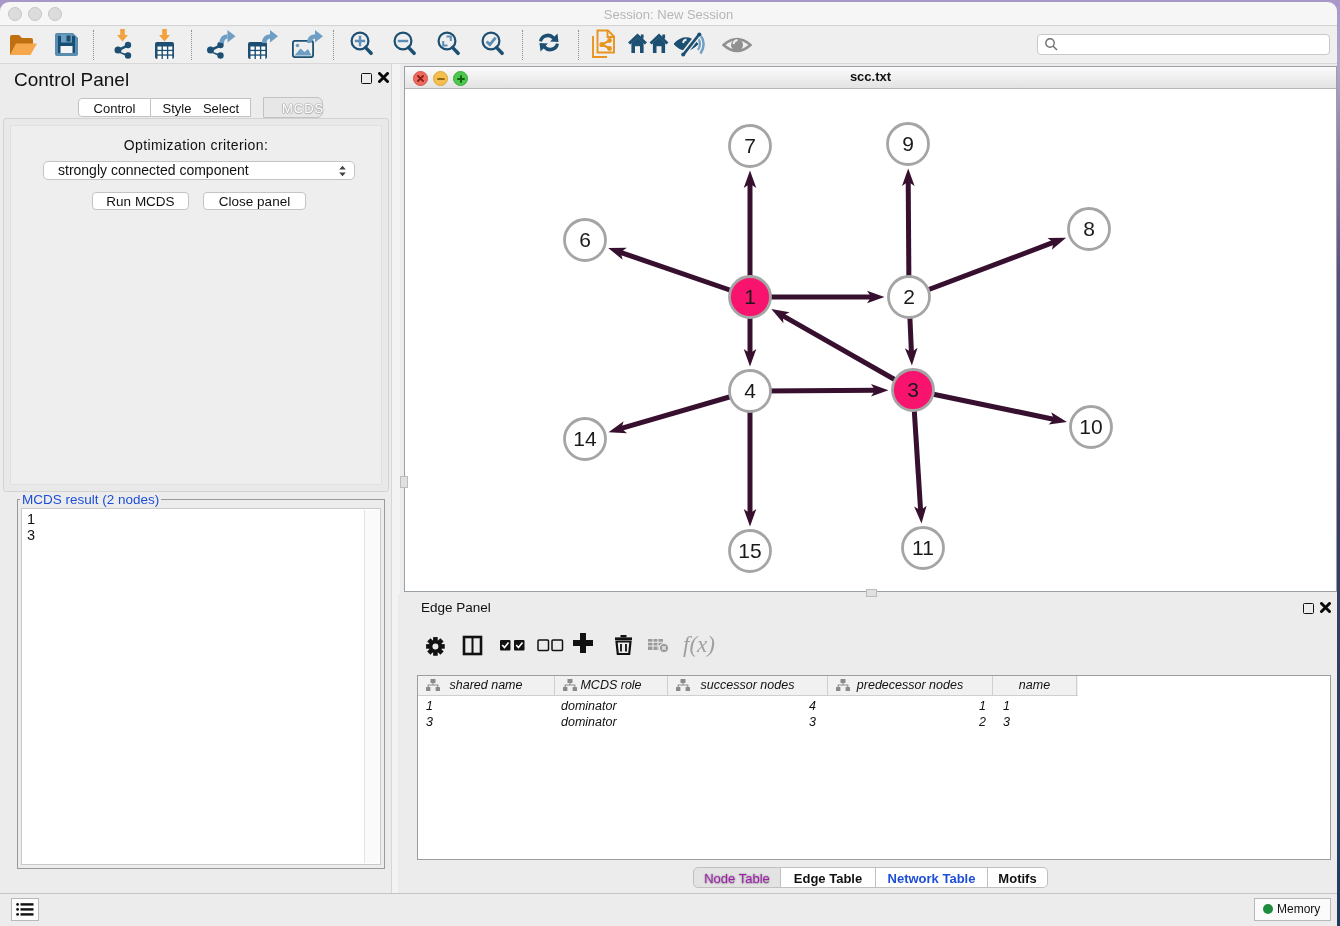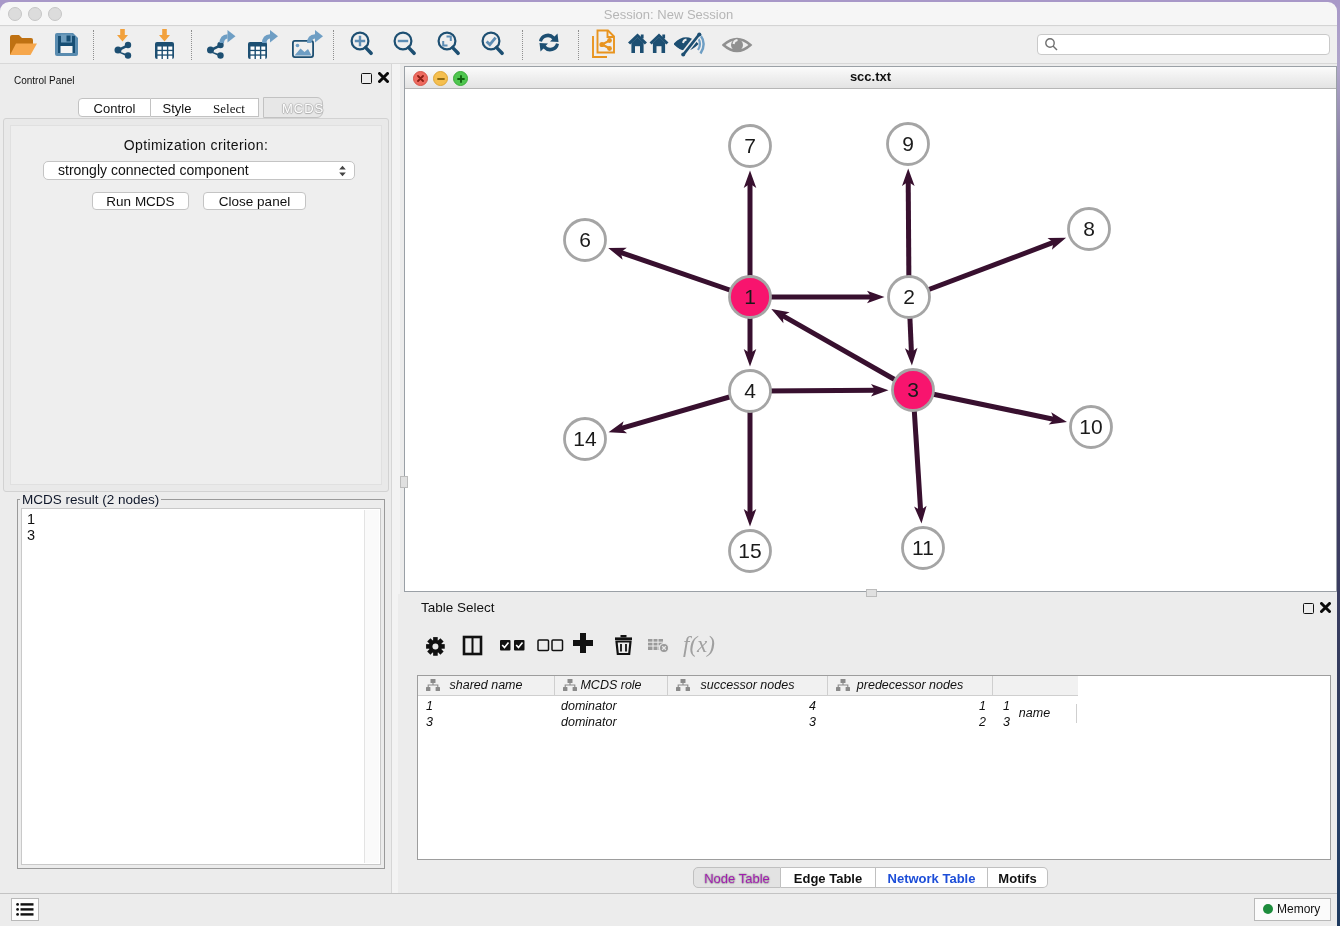--- a/index.html
+++ b/index.html
@@ -10,31 +10,31 @@
 .tl-dot{position:absolute;width:12px;height:12px;border-radius:50%;background:#dcdcdc;border:1px solid #c6c6c6;top:5px;}
 #title-text{position:absolute;width:100%;text-align:center;top:5px;font-size:13px;color:#b6b6b6;}
 #toolbar{left:0;top:27px;width:1337px;height:36px;background:#efefef;border-bottom:1px solid #d8d8d8;}
 .tsep{position:absolute;top:3px;height:30px;width:0;border-left:1px dotted #8f8f8f;}
 .ticon{position:absolute;top:0px;}
 #searchbox{position:absolute;left:1037px;top:7px;width:291px;height:19px;background:#fff;border:1px solid #c9c9c9;border-radius:4px;}
 
 
 #cpanel{left:0;top:64px;width:391px;height:829px;background:#ececec;}
 #cp-head{position:absolute;left:0;top:0;width:100%;height:31px;}
-#cp-head .t{position:absolute;left:14px;top:11px;font-size:10px;color:#111;}
+#cp-head .t{position:absolute;left:14px;top:5px;font-size:19px;color:#111;}
 .winbtn-sq{position:absolute;width:9px;height:9px;border:1.8px solid #111;border-radius:1.5px;}
 .cptab{position:absolute;top:0;height:19px;line-height:19px;text-align:center;font-size:13px;background:#fff;border:1px solid #c2c2c2;box-sizing:border-box;color:#111;}
 #cp-body{position:absolute;left:3px;top:54px;width:384px;height:372px;background:#e9e9e9;border:1px solid #d2d2d2;border-radius:3px;}
 #cp-inner{position:absolute;left:6px;top:6px;right:6px;bottom:6px;background:#eeeeee;border:1px solid #e0e0e0;}
 #opt-label{position:absolute;left:0;top:11px;width:100%;text-align:center;font-size:14px;letter-spacing:0.4px;color:#111;}
 #dropdown{position:absolute;left:32px;top:35px;width:310px;height:17px;background:#fff;border:1px solid #c4c4c4;border-radius:5px;font-size:14px;color:#111;line-height:17px;}
 #dropdown .txt{position:absolute;left:14px;top:0;}
 .btn{position:absolute;height:18px;background:#fff;border:1px solid #c4c4c4;border-radius:4px;font-size:13.5px;color:#111;text-align:center;line-height:17px;box-sizing:border-box;}
 #fieldset{position:absolute;left:17px;top:435px;width:366px;height:368px;border:1px solid #9a9a9a;background:#ececec;}
-#fieldset .legend{position:absolute;left:2px;top:-8px;background:#ececec;padding:0 2px;font-size:13.5px;color:#0f172a;}
+#fieldset .legend{position:absolute;left:2px;top:-8px;background:#ececec;padding:0 2px;font-size:13.5px;color:#1d4ed8;}
 #fs-white{position:absolute;left:3px;top:8px;right:3px;bottom:3px;background:#fff;border:1px solid #c9c9c9;}
 #fs-white .num{position:absolute;left:5px;font-size:14.5px;color:#111;}
 #fs-sb{position:absolute;right:1px;top:1px;width:14px;bottom:1px;background:#fafafa;border-left:1px solid #e3e3e3;}
 #cp-scroll{left:391px;top:64px;width:8px;height:829px;background:#f3f3f3;border-left:1px solid #d6d6d6;}
 
 
 #netframe{left:404px;top:66px;width:933px;height:526px;border:1px solid #9aa0a6;box-sizing:border-box;background:#fff;}
 #net-title{position:absolute;left:0;top:0;width:100%;height:21px;background:linear-gradient(#fbfbfb,#e3e3e3);border-bottom:1px solid #b6b6b6;}
 #net-title .t{position:absolute;width:100%;text-align:center;top:2px;font-size:13px;font-weight:bold;color:#111;}
 .tlight{position:absolute;top:4px;width:13px;height:13px;border-radius:50%;}
@@ -235,21 +235,21 @@
 <div id="cpanel" class="abs">
   <div id="cp-head">
     <span class="t">Control Panel</span>
     <span class="winbtn-sq" style="left:361px;top:9px;"></span>
     <svg style="position:absolute;left:378px;top:8px;" width="11" height="11" viewBox="0 0 11 11">
         <path d="M1.5 1.5 L9.5 9.5 M9.5 1.5 L1.5 9.5" stroke="#0a0a0a" stroke-width="3" stroke-linecap="round"></path>
       </svg>
   </div>
   <div class="cptab" style="top:34px;left:78px;width:73px;border-radius:4px 0 0 4px;">Control</div>
   <div class="cptab" style="top:34px;left:151px;width:53px;border-left:none;">Style</div>
-  <div class="cptab" style="top:34px;left:200px;width:59px;border-left:none;font-family:Liberation Serif, serif;">Select</div>
+  <div class="cptab" style="top:34px;left:192px;width:59px;border-left:none;">Select</div>
   <div class="cptab" style="top:33px;left:263px;width:60px;height:21px;line-height:21px;background:#e7e7e7;color:#fdfdfd;letter-spacing:1px;text-shadow:0 1px 1px #ababab, 0 -1px 1px #c6c6c6, 1px 0 1px #bdbdbd, -1px 0 1px #bdbdbd;border-radius:0 6px 6px 0;border:1px solid #c2c2c2;padding-left:18px;">MCDS</div>
   <div id="cp-body">
     <div id="cp-inner">
       <div id="dropdown">
           <span class="txt">strongly connected component</span>
         <svg style="position:absolute;right:7px;top:2.5px;" width="9" height="12" viewBox="0 0 9 12">
             <path d="M1.2 4.4 L4.5 0.8 L7.8 4.4 Z M1.2 7.6 L4.5 11.2 L7.8 7.6 Z" fill="#444"></path>
           </svg>
       </div>
       <div id="opt-label">Optimization criterion:</div>
@@ -340,21 +340,21 @@
       <text x="508" y="308" text-anchor="middle" font-size="21" fill="#1a1a1a" font-family="Liberation Sans,sans-serif">3</text>
       <text x="180" y="357" text-anchor="middle" font-size="21" fill="#1a1a1a" font-family="Liberation Sans,sans-serif">14</text>
       <text x="686" y="345" text-anchor="middle" font-size="21" fill="#1a1a1a" font-family="Liberation Sans,sans-serif">10</text>
       <text x="345" y="469" text-anchor="middle" font-size="21" fill="#1a1a1a" font-family="Liberation Sans,sans-serif">15</text>
       <text x="518" y="466" text-anchor="middle" font-size="21" fill="#1a1a1a" font-family="Liberation Sans,sans-serif">11</text>
   </svg>
 </div>
 
 <div id="tpanel" class="abs">
   <div id="tp-head">
-    <span class="t">Table Select</span>
+    <span class="t">Edge Panel</span>
     <span class="winbtn-sq" style="left:905px;top:9px;"></span>
     <svg style="position:absolute;left:922px;top:8px;" width="11" height="11" viewBox="0 0 11 11">
         <path d="M1.5 1.5 L9.5 9.5 M9.5 1.5 L1.5 9.5" stroke="#0a0a0a" stroke-width="3" stroke-linecap="round"></path>
       </svg>
   </div>
   <div id="tp-toolbar">
   <svg style="position:absolute;left:0px;top:0;" width="36" height="38" viewBox="0 0 36 38">
         <g transform="translate(10.5,14.5) scale(0.88)">
           <rect x="-2" y="-2.6" width="5.4" height="5.2" fill="#111" transform="translate(16.2,9.0) rotate(0)"></rect>
           <rect x="-2" y="-2.6" width="5.4" height="5.2" fill="#111" transform="translate(14.1,14.1) rotate(45)"></rect>
@@ -412,21 +412,21 @@
       <svg style="position:absolute;left:264px;top:0;" width="44" height="38" viewBox="0 0 44 38">
         <text x="2" y="28" font-family="Liberation Serif,serif" font-style="italic" font-size="23" fill="#a0a0a0">f(x)</text>
       </svg>
   </div>
   <div id="ttable">
     <div id="thead">
     <div class="th" style="left:0px;width:137px;">shared name</div>
         <div class="th" style="left:137px;width:113px;">MCDS role</div>
         <div class="th" style="left:250px;width:160px;">successor nodes</div>
         <div class="th" style="left:410px;width:165px;">predecessor nodes</div>
-        <div class="th" style="left:575px;width:84px;margin-top:28px;">name</div>
+        <div class="th" style="left:575px;width:84px;">name</div>
         <svg style="position:absolute;left:8px;top:3px;" width="14" height="13" viewBox="0 0 14 13">
           <g fill="#8a8a8a">
             <rect x="4.5" y="0" width="5" height="4" rx="0.5"></rect>
             <rect x="0" y="8" width="4.4" height="4" rx="0.5"></rect>
             <rect x="9.6" y="8" width="4.4" height="4" rx="0.5"></rect>
             <path d="M7 4 L7 6 M2.2 8 L2.2 6 L11.8 6 L11.8 8" fill="none" stroke="#8a8a8a" stroke-width="1.1"></path>
           </g>
         </svg>
         <svg style="position:absolute;left:145px;top:3px;" width="14" height="13" viewBox="0 0 14 13">
           <g fill="#8a8a8a">

